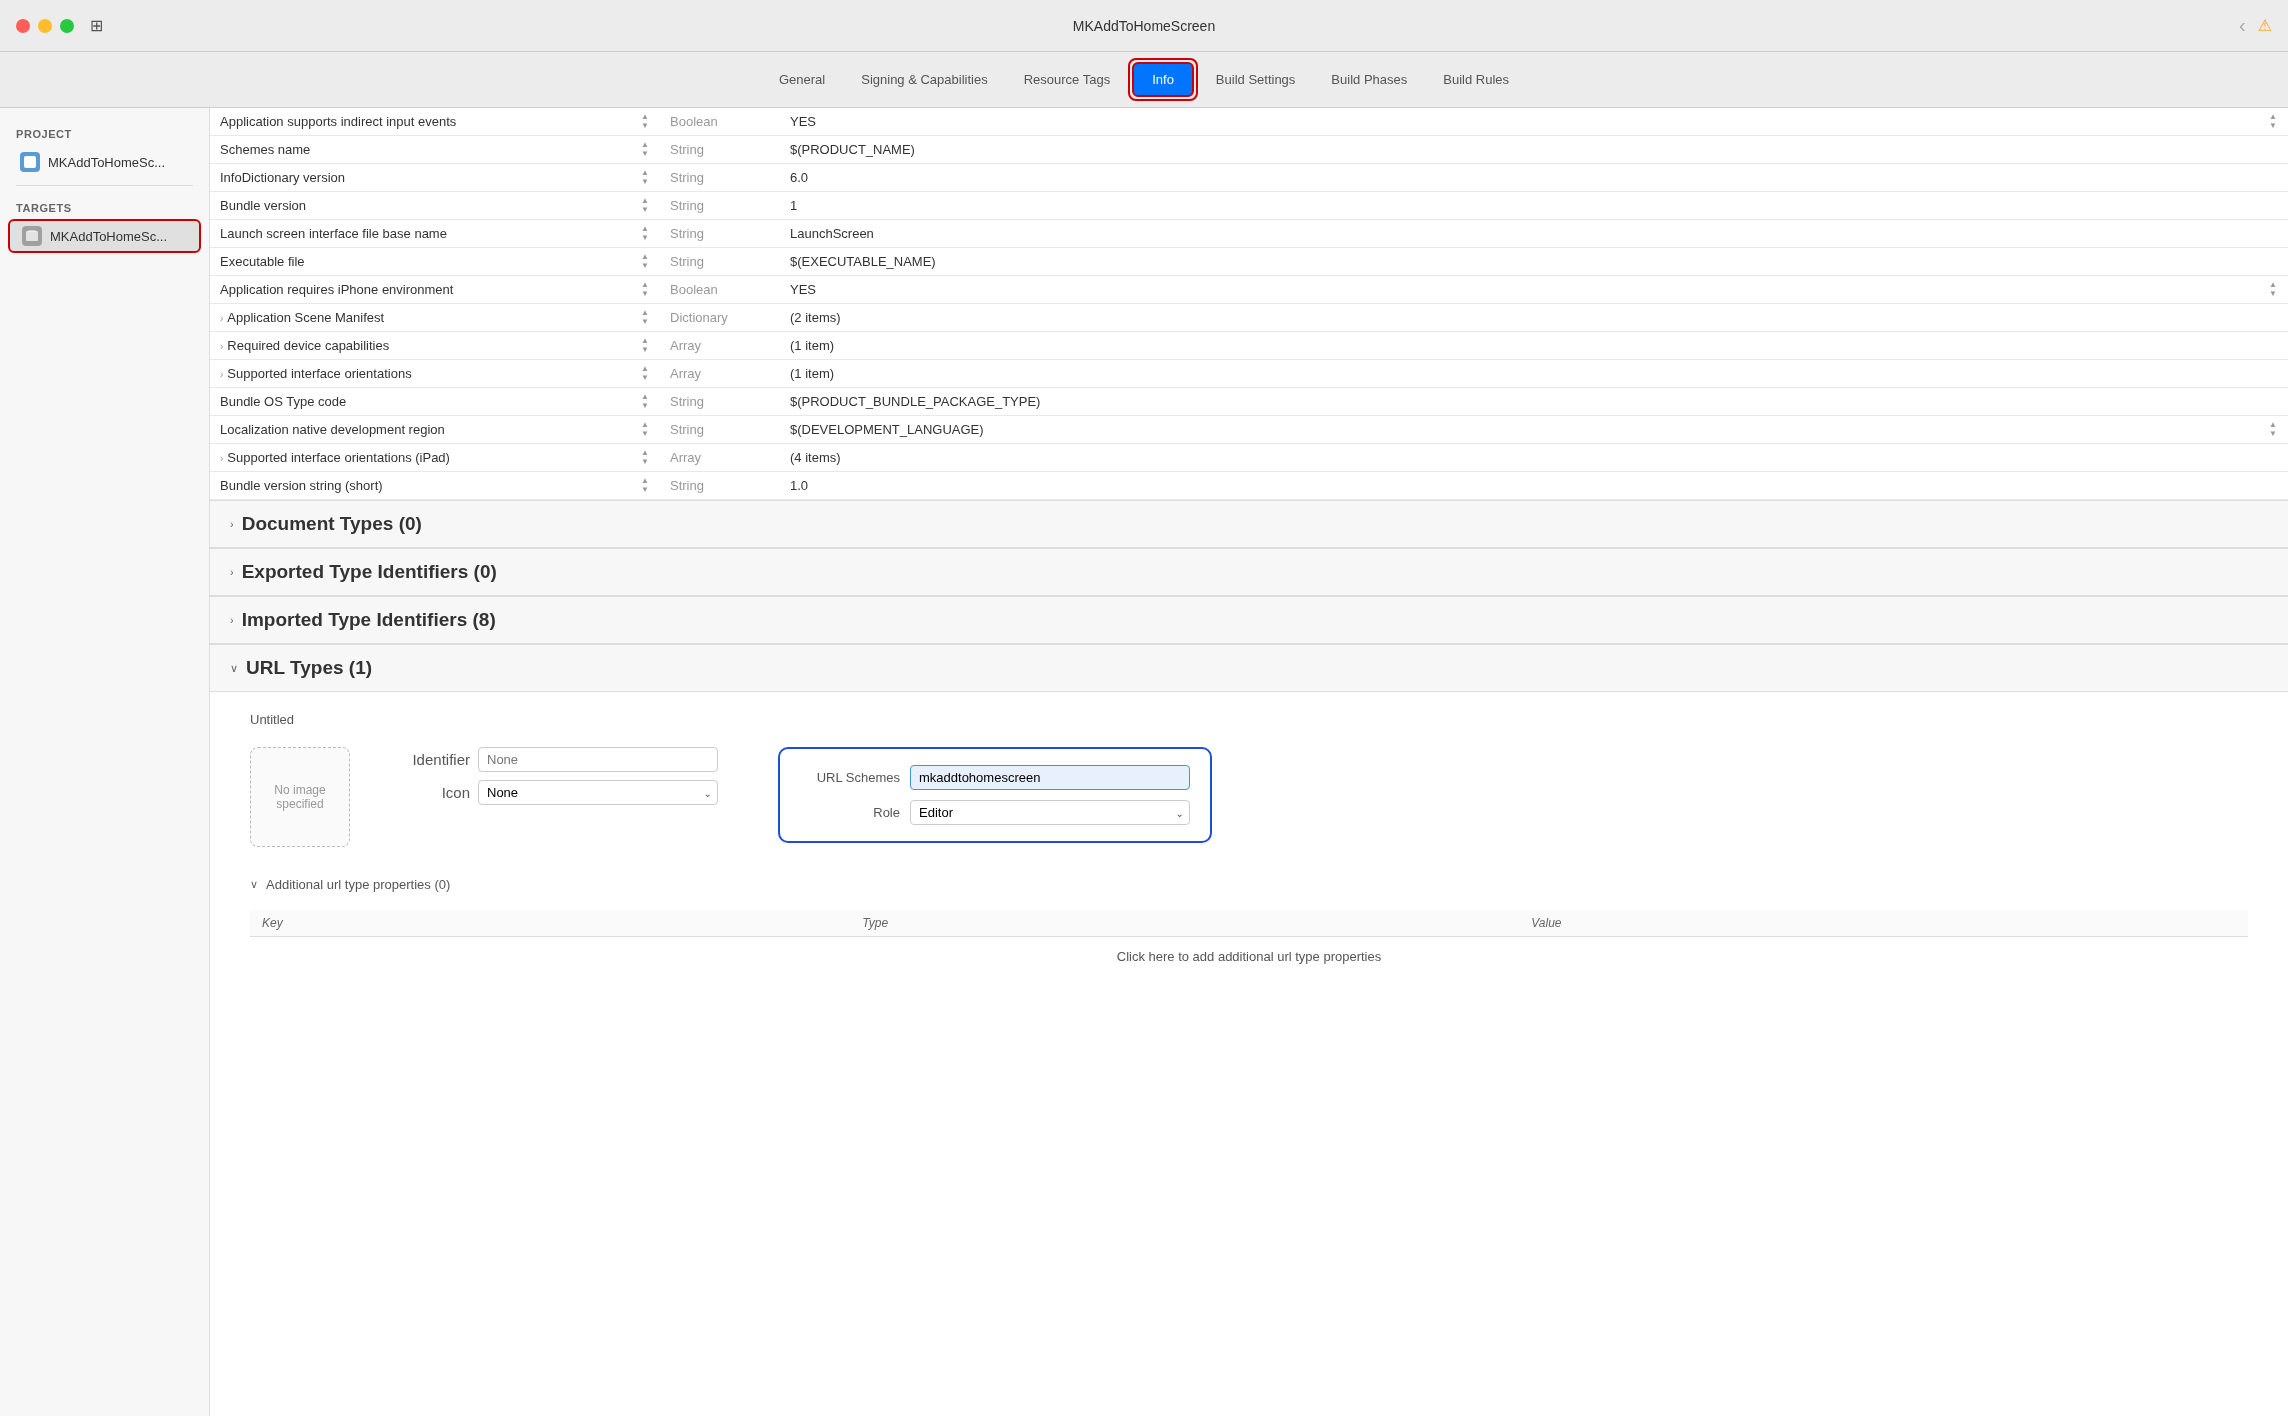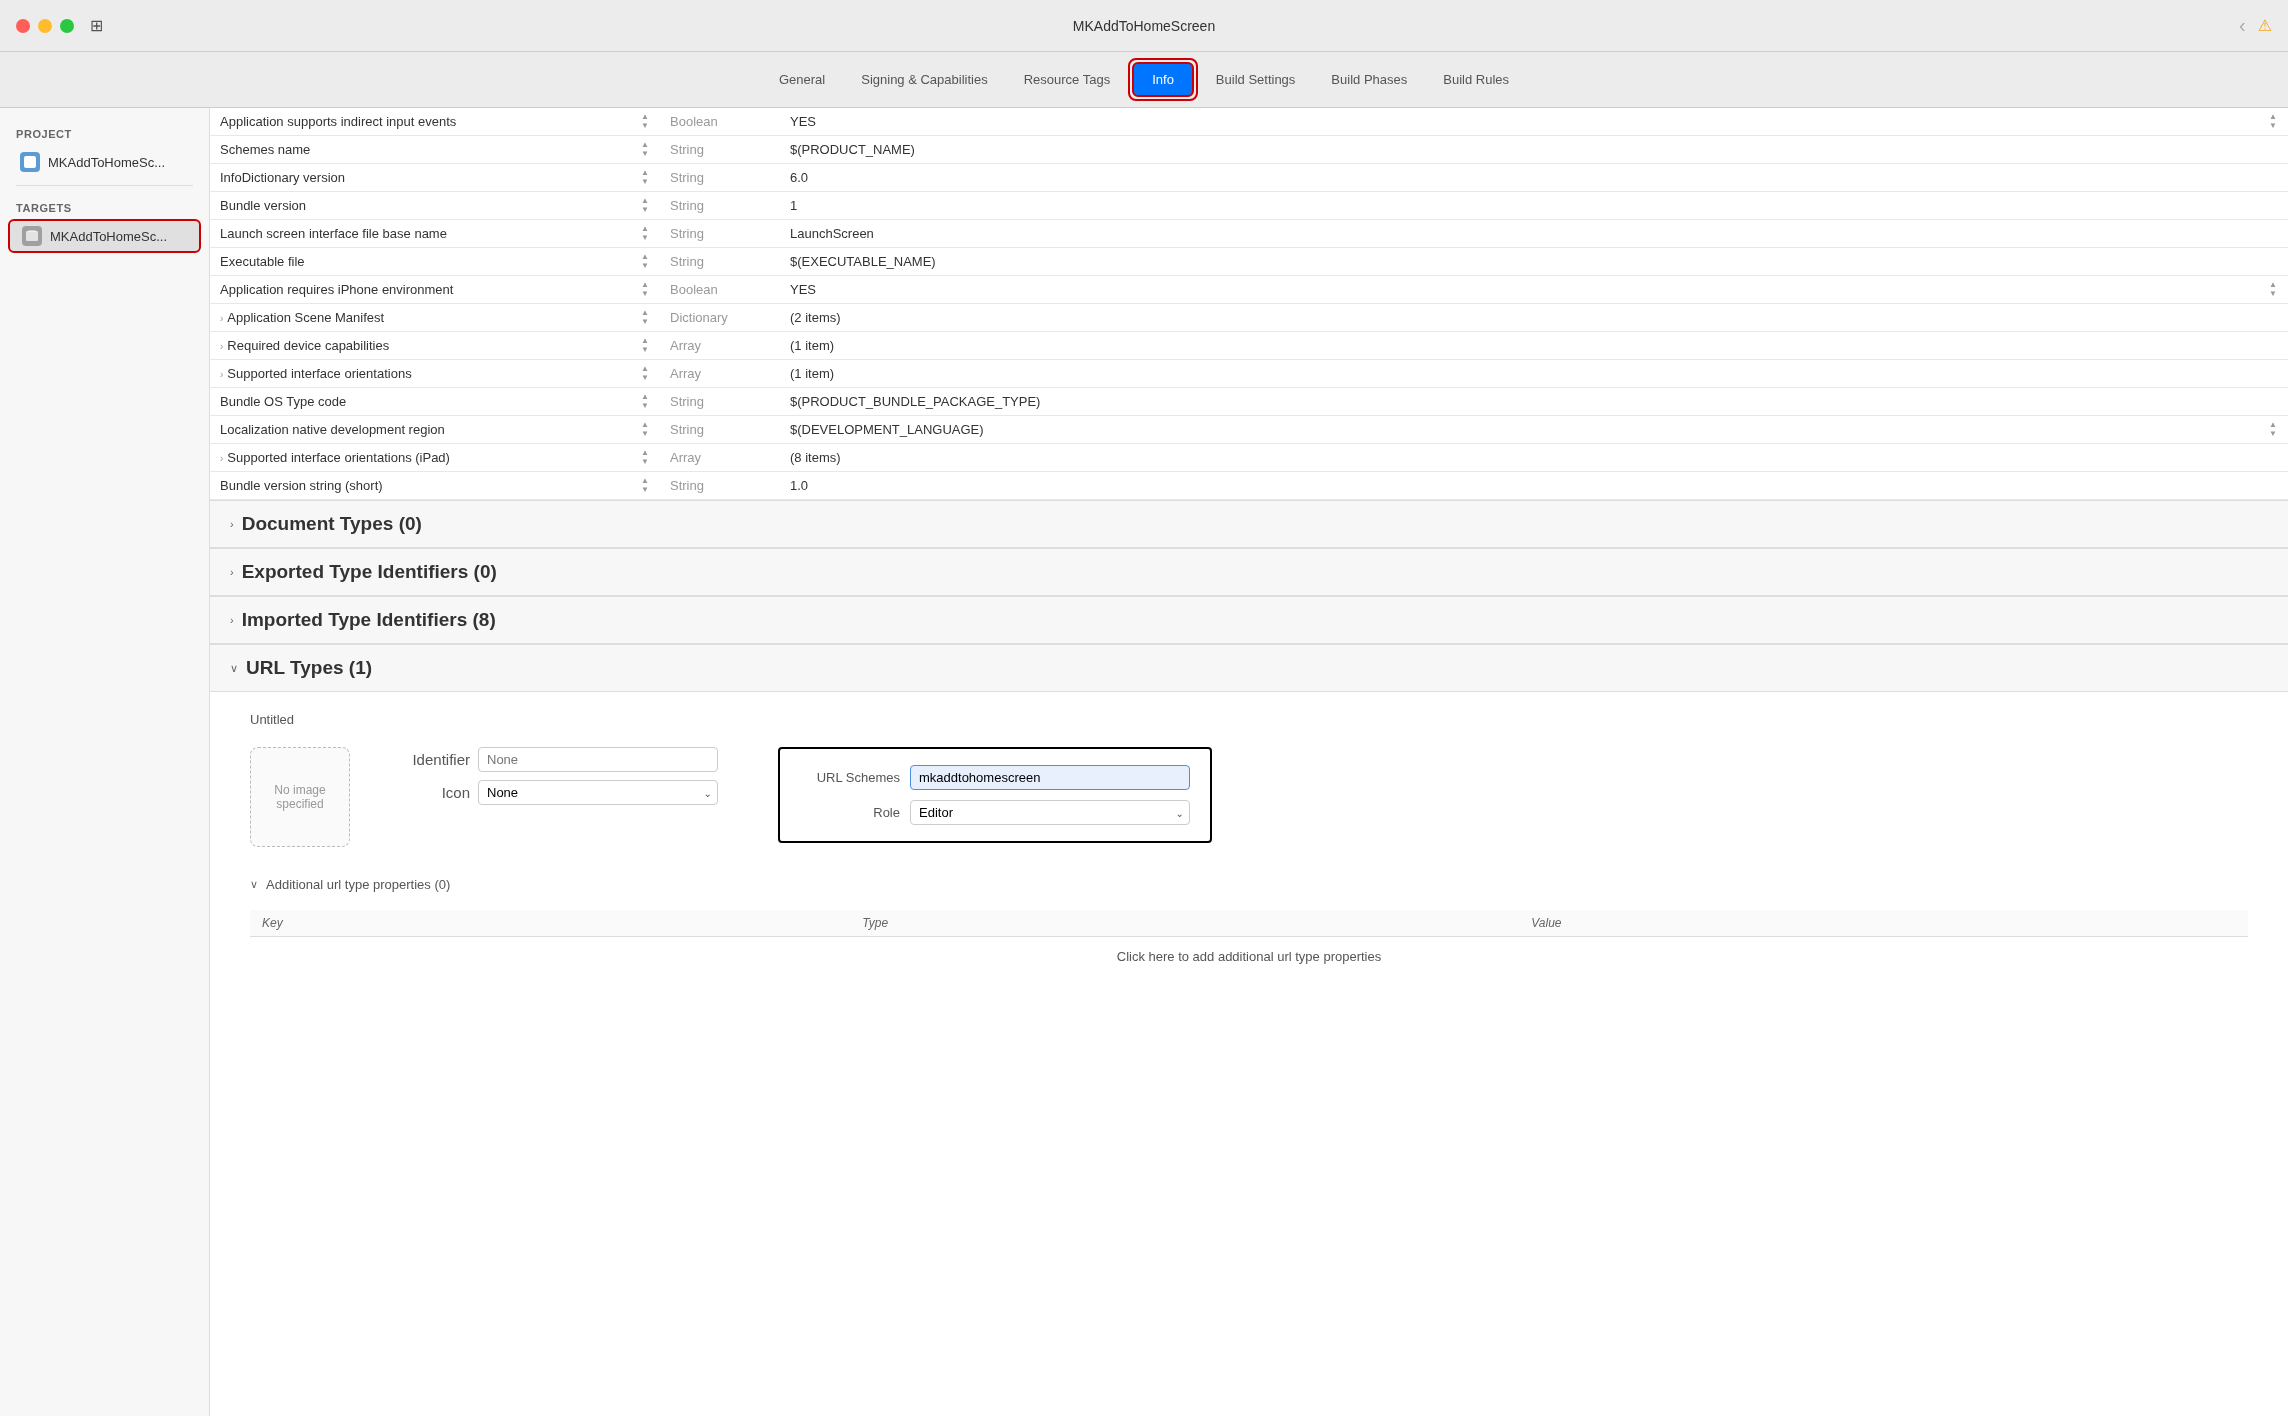--- a/index.html
+++ b/index.html
@@ -65,21 +65,21 @@
     .no-image-box { width: 100px; height: 100px; border: 1px dashed #bbb; border-radius: 8px; display: flex; align-items: center; justify-content: center; text-align: center; color: #999; font-size: 12px; background: #fafafa; padding: 8px; flex-shrink: 0; }
     .url-fields { display: flex; flex-direction: column; gap: 8px; margin-left: 20px; }
     .url-field-row { display: flex; align-items: center; gap: 8px; }
     .url-field-label { font-size: 15px; color: #555; text-align: right; width: 80px; flex-shrink: 0; }
     .url-field-input { width: 240px; padding: 4px 8px; border: 1px solid #ccc; border-radius: 4px; font-size: 13px; background: white; color: #999; }
     .url-field-select-wrapper { position: relative; }
     .url-field-select { padding: 4px 24px 4px 8px; border: 1px solid #ccc; border-radius: 4px; font-size: 13px; background: white; appearance: none; width: 240px; }
     .select-arrow { position: absolute; right: 6px; top: 50%; transform: translateY(-50%); font-size: 10px; color: #555; pointer-events: none; }
 
     
-    .url-schemes-section { border: 2px solid #000000; border-radius: 4px; padding: 16px 20px; margin-left: 40px; display: flex; flex-direction: column; gap: 10px; }
+    .url-schemes-section { border: 2px solid #1d4ed8; border-radius: 10px; padding: 16px 20px; margin-left: 40px; display: flex; flex-direction: column; gap: 10px; }
     .url-schemes-row { display: flex; align-items: center; gap: 10px; }
     .url-schemes-label { font-size: 13px; color: #555; text-align: right; width: 100px; flex-shrink: 0; }
     .url-schemes-input { padding: 4px 8px; border: 1px solid #4a90e2; border-radius: 4px; font-size: 13px; background: #e8f0fe; width: 280px; outline: none; }
     .role-select-wrapper { position: relative; width: 280px; }
     .role-select { width: 100%; padding: 4px 24px 4px 8px; border: 1px solid #ccc; border-radius: 4px; font-size: 13px; background: white; appearance: none; }
     .role-select-arrow { position: absolute; right: 6px; top: 50%; transform: translateY(-50%); color: #555; font-size: 10px; pointer-events: none; }
 
     
     .add-url-section { margin: 0 40px; }
     .add-url-header { display: flex; align-items: center; padding: 10px 0; cursor: pointer; }
@@ -310,21 +310,21 @@
             </tr>
             <tr>
               <td class="col-key"><span style="cursor:pointer; color:#999; font-size:10px; margin-right:4px;">›</span>Supported interface orientations (iPad)</td>
               <td class="col-stepper">
                 <div class="stepper">
                   <span>▲</span>
                   <span>▼</span>
                 </div>
               </td>
               <td class="col-type">Array</td>
-              <td class="col-value">(8 items)</td>
+              <td class="col-value">(4 items)</td>
               <td style="width: 30px;"></td>
             </tr>
             <tr>
               <td class="col-key">Bundle version string (short)</td>
               <td class="col-stepper">
                 <div class="stepper">
                   <span>▲</span>
                   <span>▼</span>
                 </div>
               </td>

